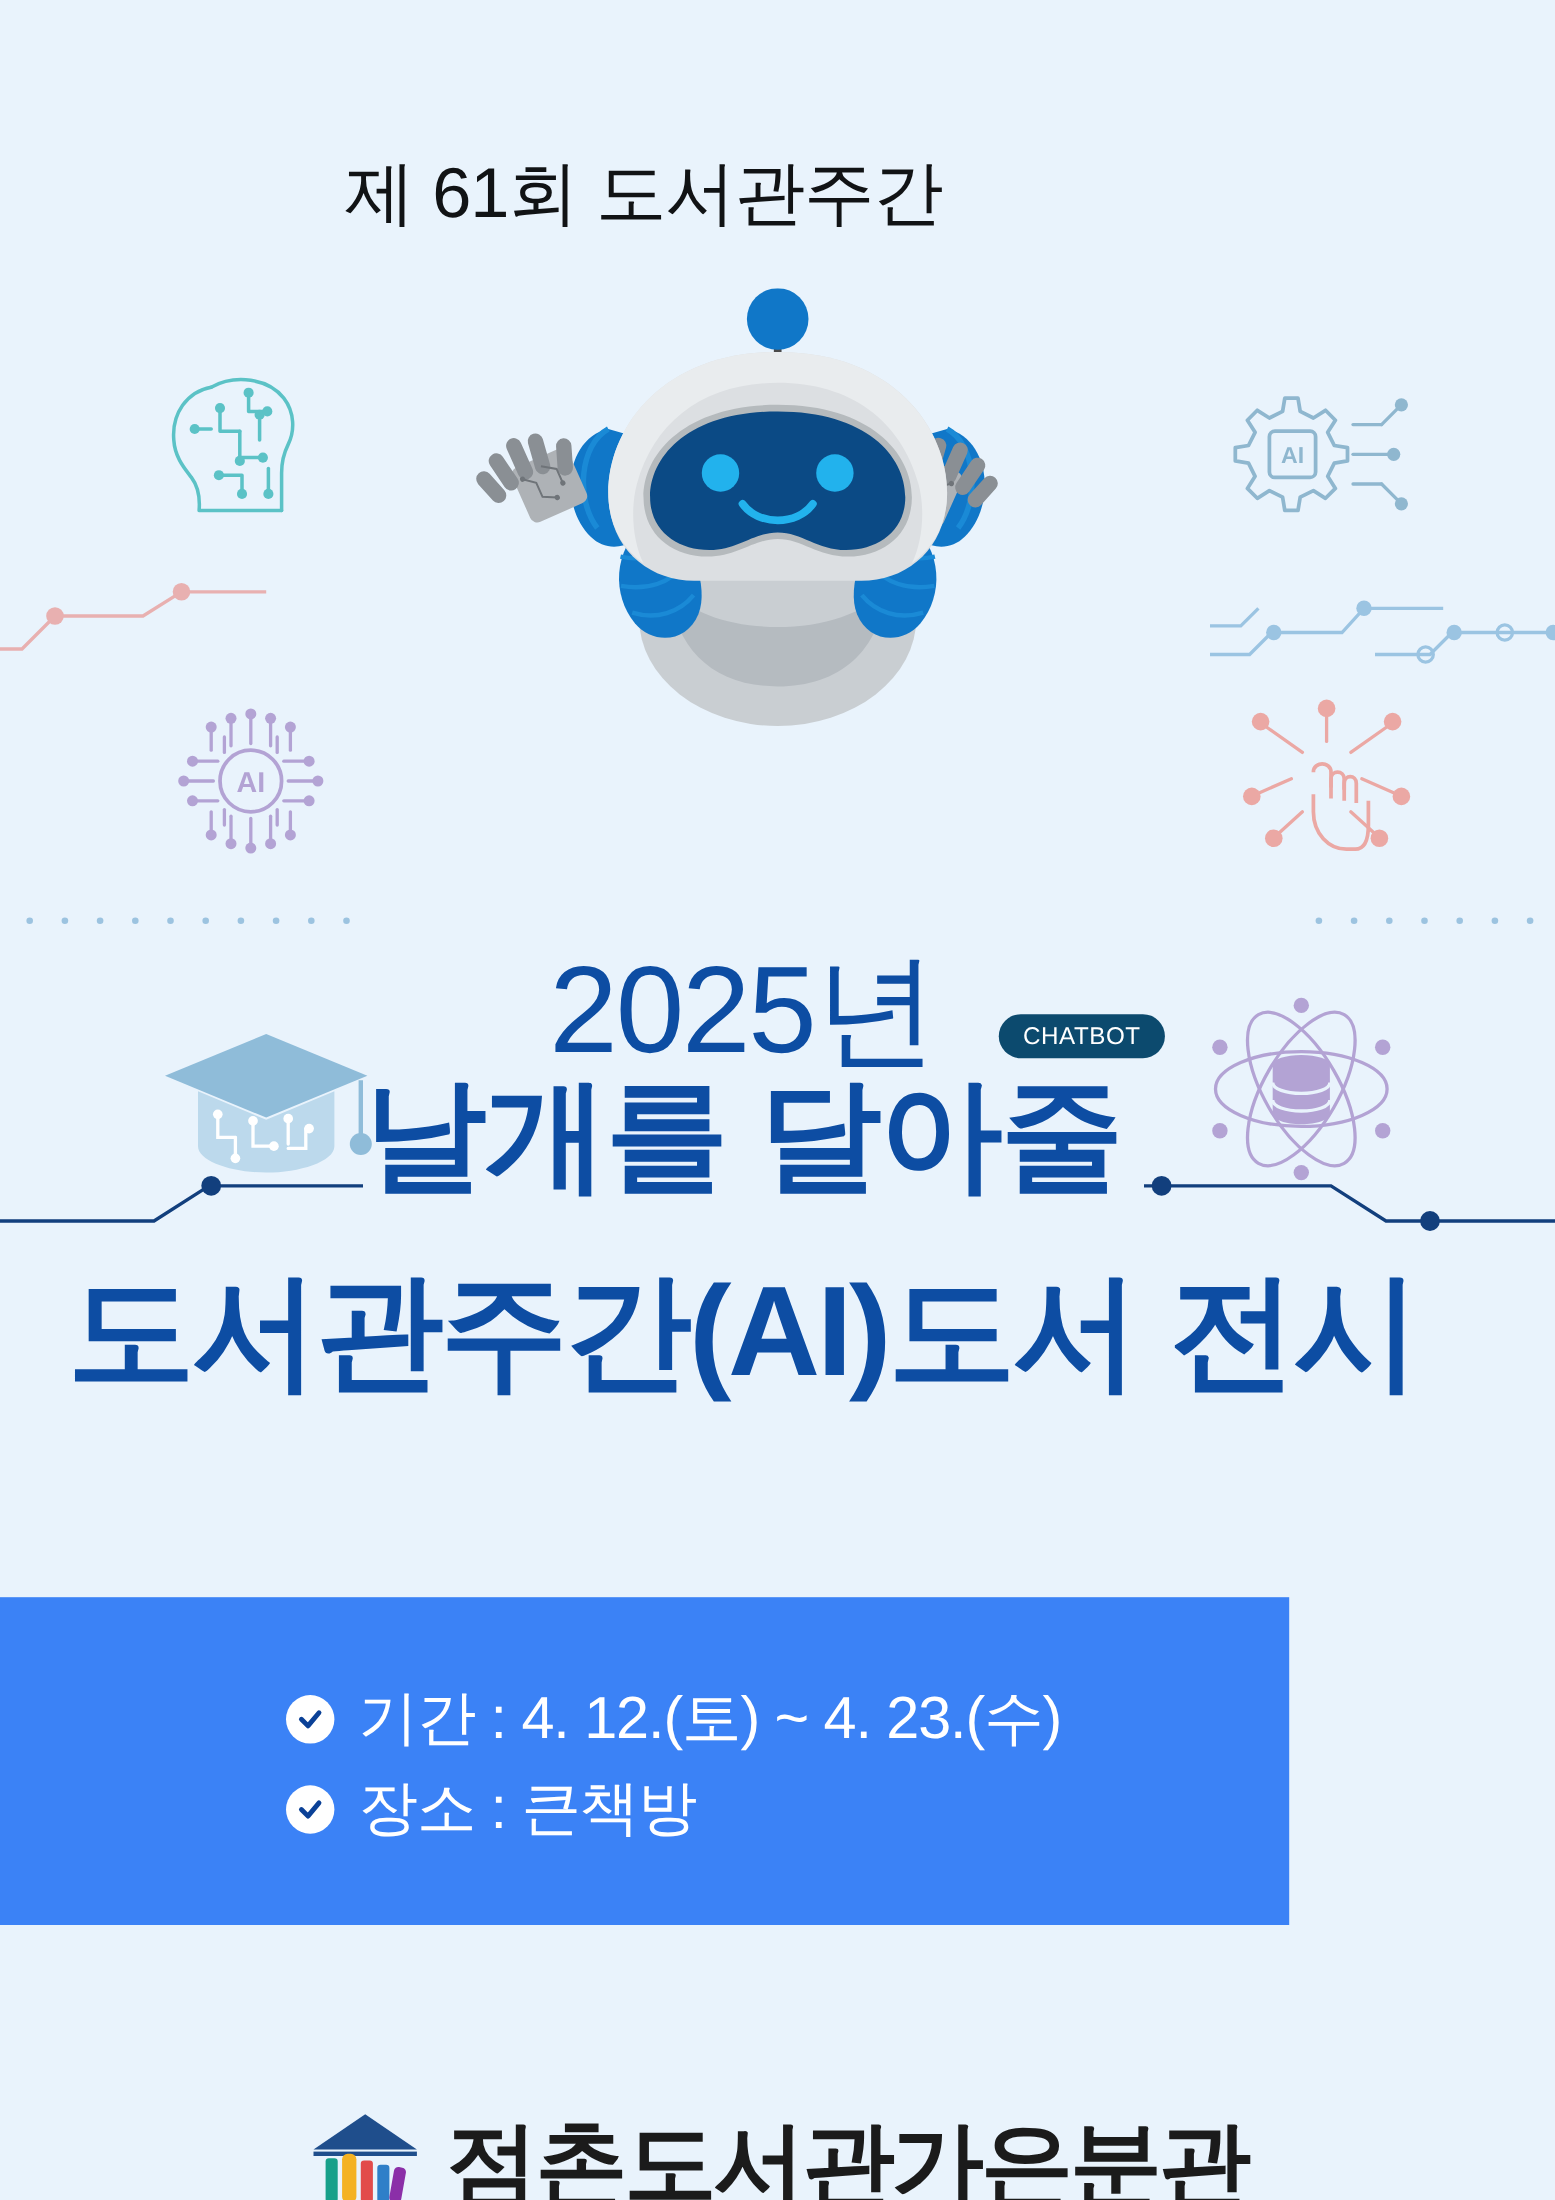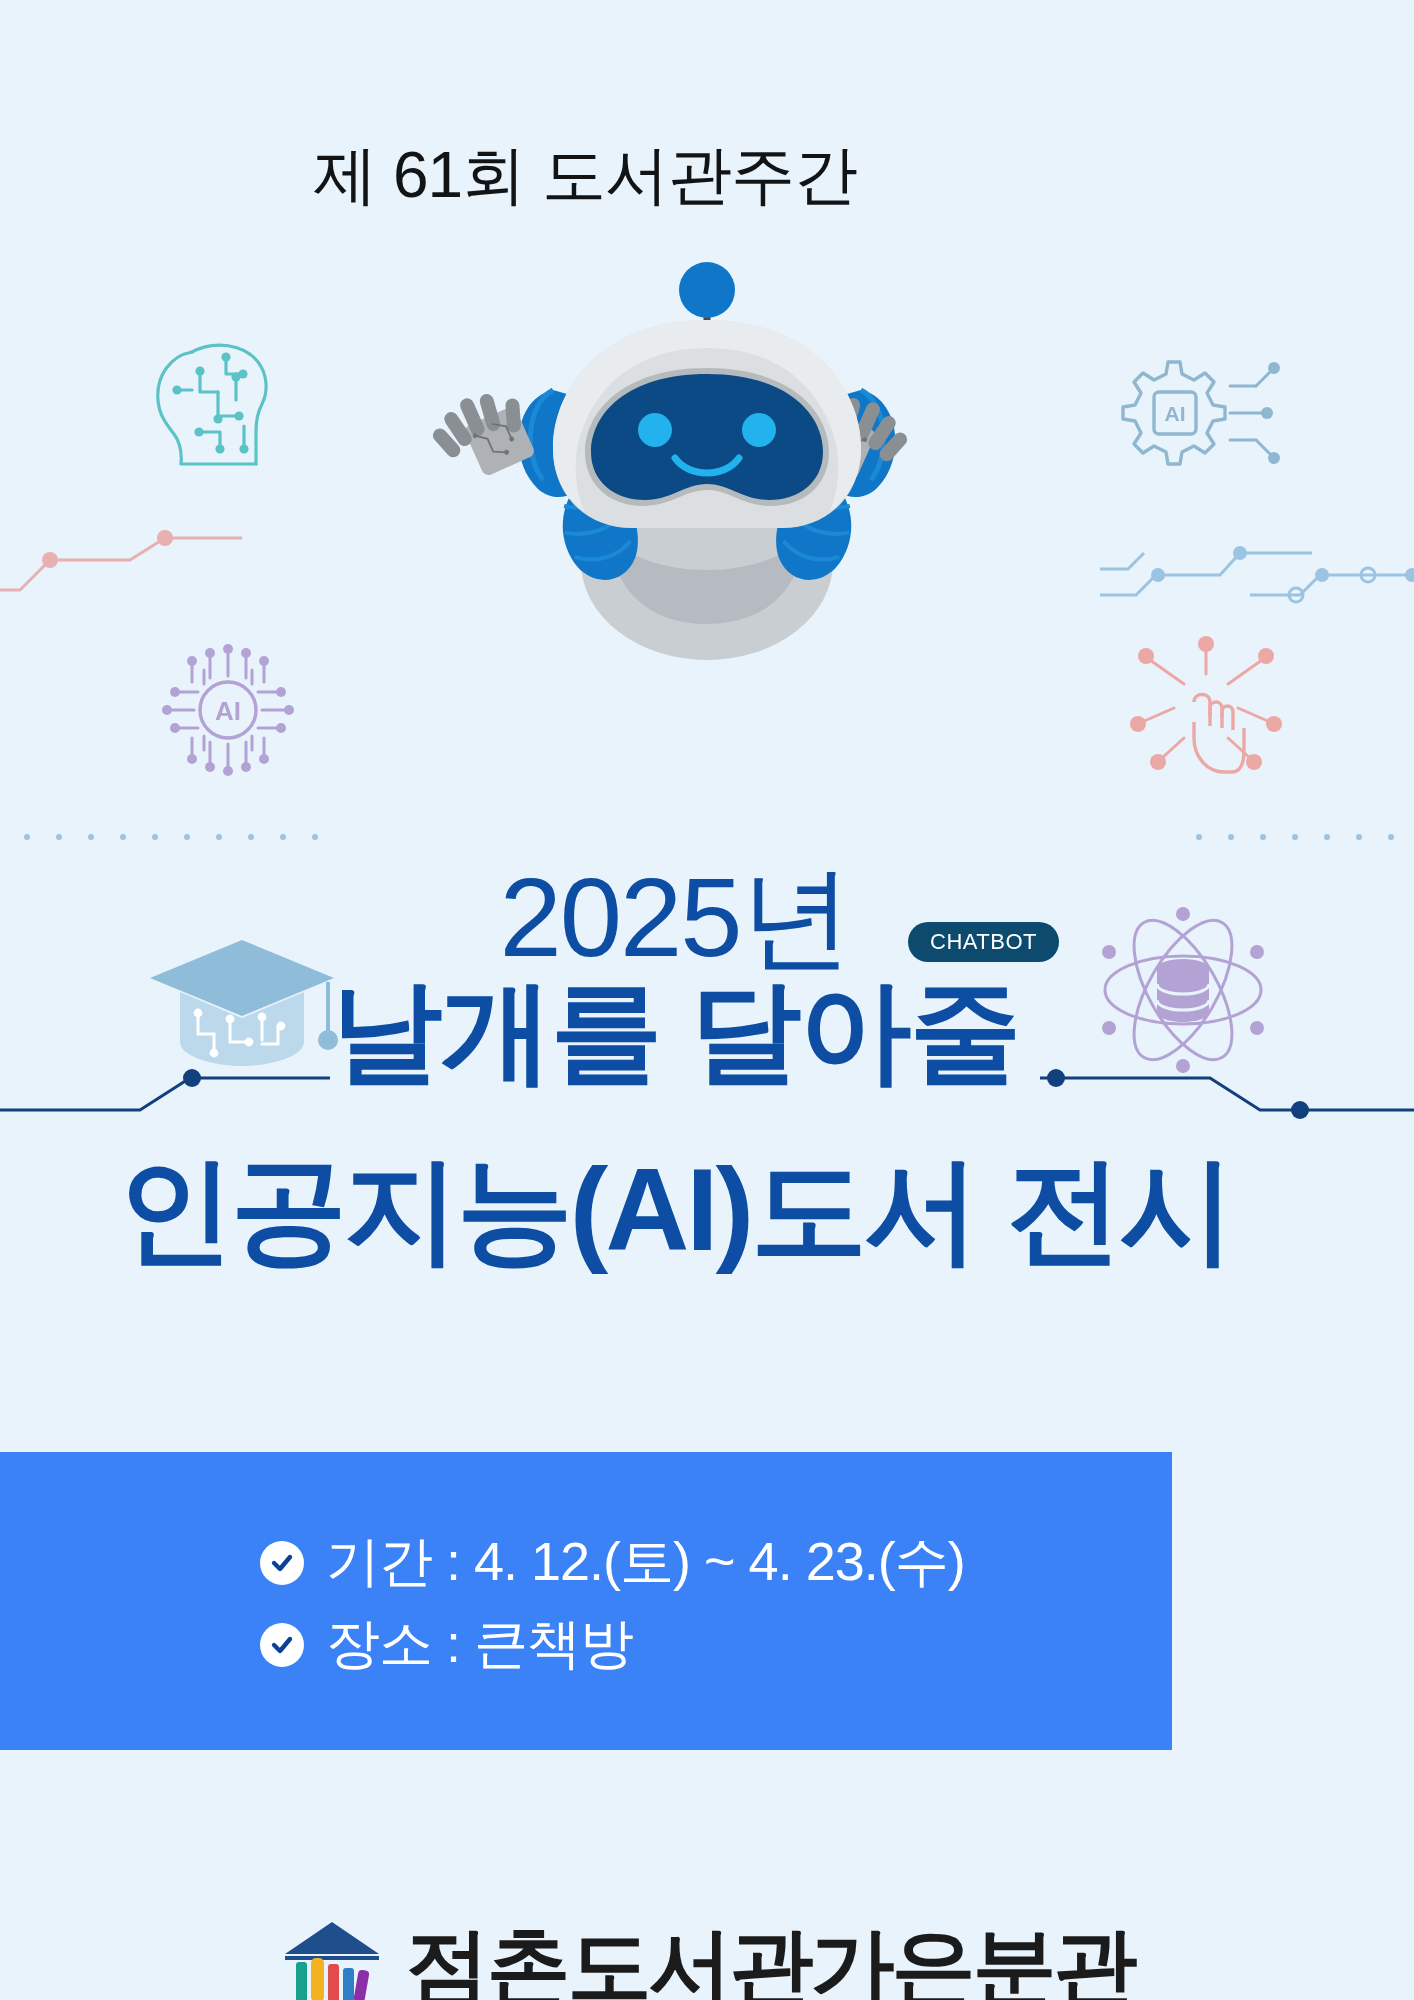--- a/index.html
+++ b/index.html
@@ -404,21 +404,21 @@
 
       <path d="M272 196 C286 216 322 216 336 196" fill="none" stroke="#22b2ed" stroke-width="7" stroke-linecap="round"></path>
     </svg>
     <div class="chatbot-badge">CHATBOT</div>
   </div>
 
   <div class="header-title">제 61회 도서관주간</div>
 
   <div class="headline hl1">2025년</div>
   <div class="headline hl2">날개를 달아줄</div>
-  <div class="headline hl3">인공지능(AI)도서 전시</div>
+  <div class="headline hl3">도서관주간(AI)도서 전시</div>
 
   <div class="info-band">
 
     <div class="info-row r1">
       <span class="check-ic">
         <svg width="26" height="26" viewBox="0 0 26 26">
           <path d="M5 13 L11 19 L21 7" fill="none" stroke="#0b4197" stroke-width="4.4" stroke-linecap="round" stroke-linejoin="round"></path>
         </svg>
       </span>
       <span>기간 : 4. 12.(토) ~ 4. 23.(수)</span>

